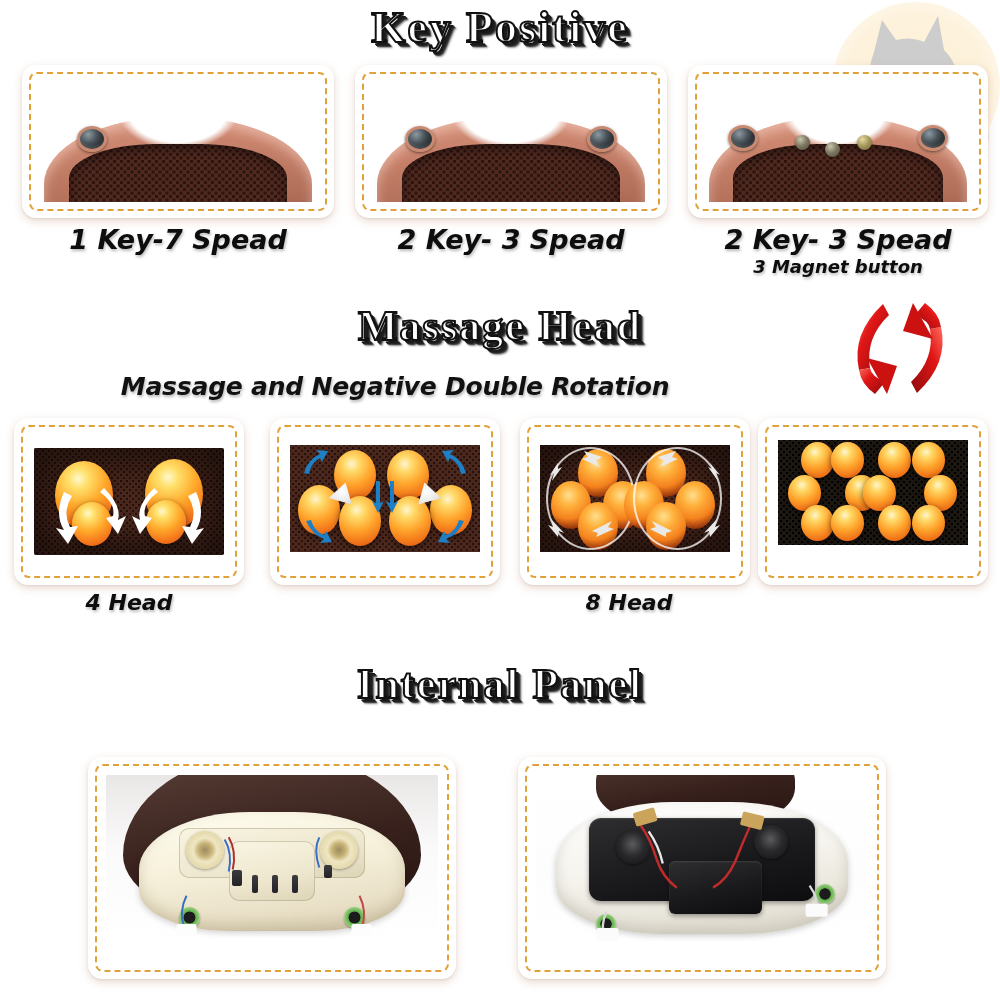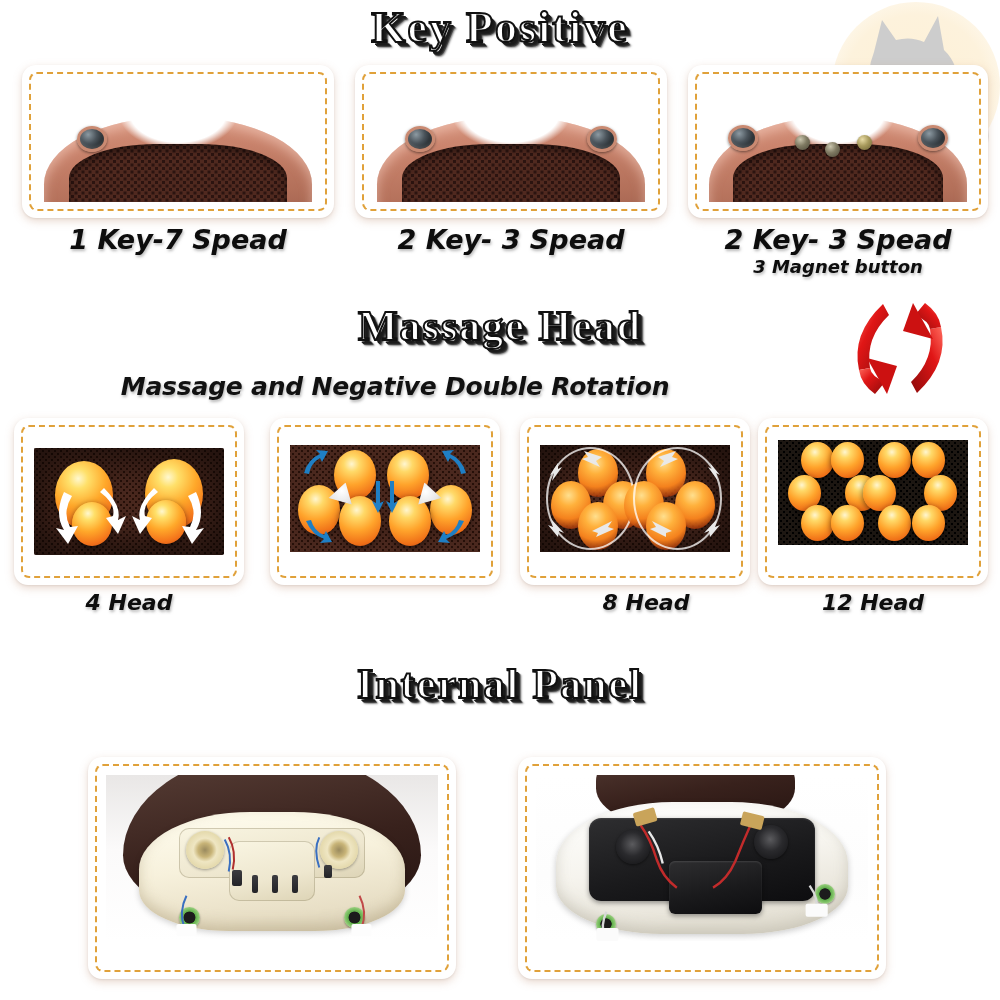--- a/index.html
+++ b/index.html
@@ -386,42 +386,41 @@
           <path d="M18 92 L8 80 L13 82 L11 74 L24 88 L19 86 Z"></path>
           <path d="M56 92 L74 84 L68 82 L72 76 L52 86 L58 88 Z"></path>
           <path d="M136 6 L118 12 L124 16 L120 22 L138 14 L132 12 Z"></path>
           <path d="M170 18 L180 30 L176 28 L178 36 L168 22 L172 24 Z"></path>
           <path d="M170 92 L180 80 L175 82 L177 74 L164 88 L169 86 Z"></path>
           <path d="M126 92 L110 84 L116 82 L112 76 L132 86 L126 88 Z"></path>
         </g>
       </svg>
     </div>
   </div>
-  <div class="caption cap-head" style="left:531px; top:590px; width:230px;">8 Head</div>
+  <div class="caption cap-head" style="left:514px; top:590px; width:230px;">8 Head</div>
 
   <div class="card" style="left:758px; top:418px; width:230px; height:167px;">
     <div class="card-media" style="left:20px; top:22px; right:20px; bottom:40px;">
       <div class="mesh-dark flat"></div>
 
       <div class="ball glow" style="left:12%; top:2%;   width:33px; height:36px;"></div>
       <div class="ball glow" style="left:28%; top:2%;   width:33px; height:36px;"></div>
       <div class="ball glow" style="left:5%;  top:33%;  width:33px; height:36px;"></div>
       <div class="ball glow" style="left:35%; top:33%;  width:33px; height:36px;"></div>
       <div class="ball glow" style="left:12%; bottom:4%;width:33px; height:36px;"></div>
       <div class="ball glow" style="left:28%; bottom:4%;width:33px; height:36px;"></div>
 
       <div class="ball glow" style="right:30%; top:2%;   width:33px; height:36px;"></div>
       <div class="ball glow" style="right:12%; top:2%;   width:33px; height:36px;"></div>
       <div class="ball glow" style="right:38%; top:33%;  width:33px; height:36px;"></div>
       <div class="ball glow" style="right:6%;  top:33%;  width:33px; height:36px;"></div>
       <div class="ball glow" style="right:30%; bottom:4%;width:33px; height:36px;"></div>
       <div class="ball glow" style="right:12%; bottom:4%;width:33px; height:36px;"></div>
     </div>
   </div>
-  <div class="caption cap-head" style="left:758px; top:590px; width:230px;">12 Head</div>
 
   <div class="section-title" id="title-panel">Internal Panel</div>
 
   <div class="card" style="left:88px; top:757px; width:368px; height:222px;">
     <div class="card-media" style="left:18px; top:18px; right:18px; bottom:38px;">
       <div class="panel-photo white-bg">
         <div class="dark-shell" style="left:5%; top:-14%; width:90%; height:104%;"></div>
         <div class="foam" style="left:10%; top:22%; width:80%; height:72%;"></div>
         <div class="tray" style="left:22%; top:32%; width:56%; height:30%;"></div>
         <div class="tray" style="left:37%; top:40%; width:26%; height:36%;"></div>

